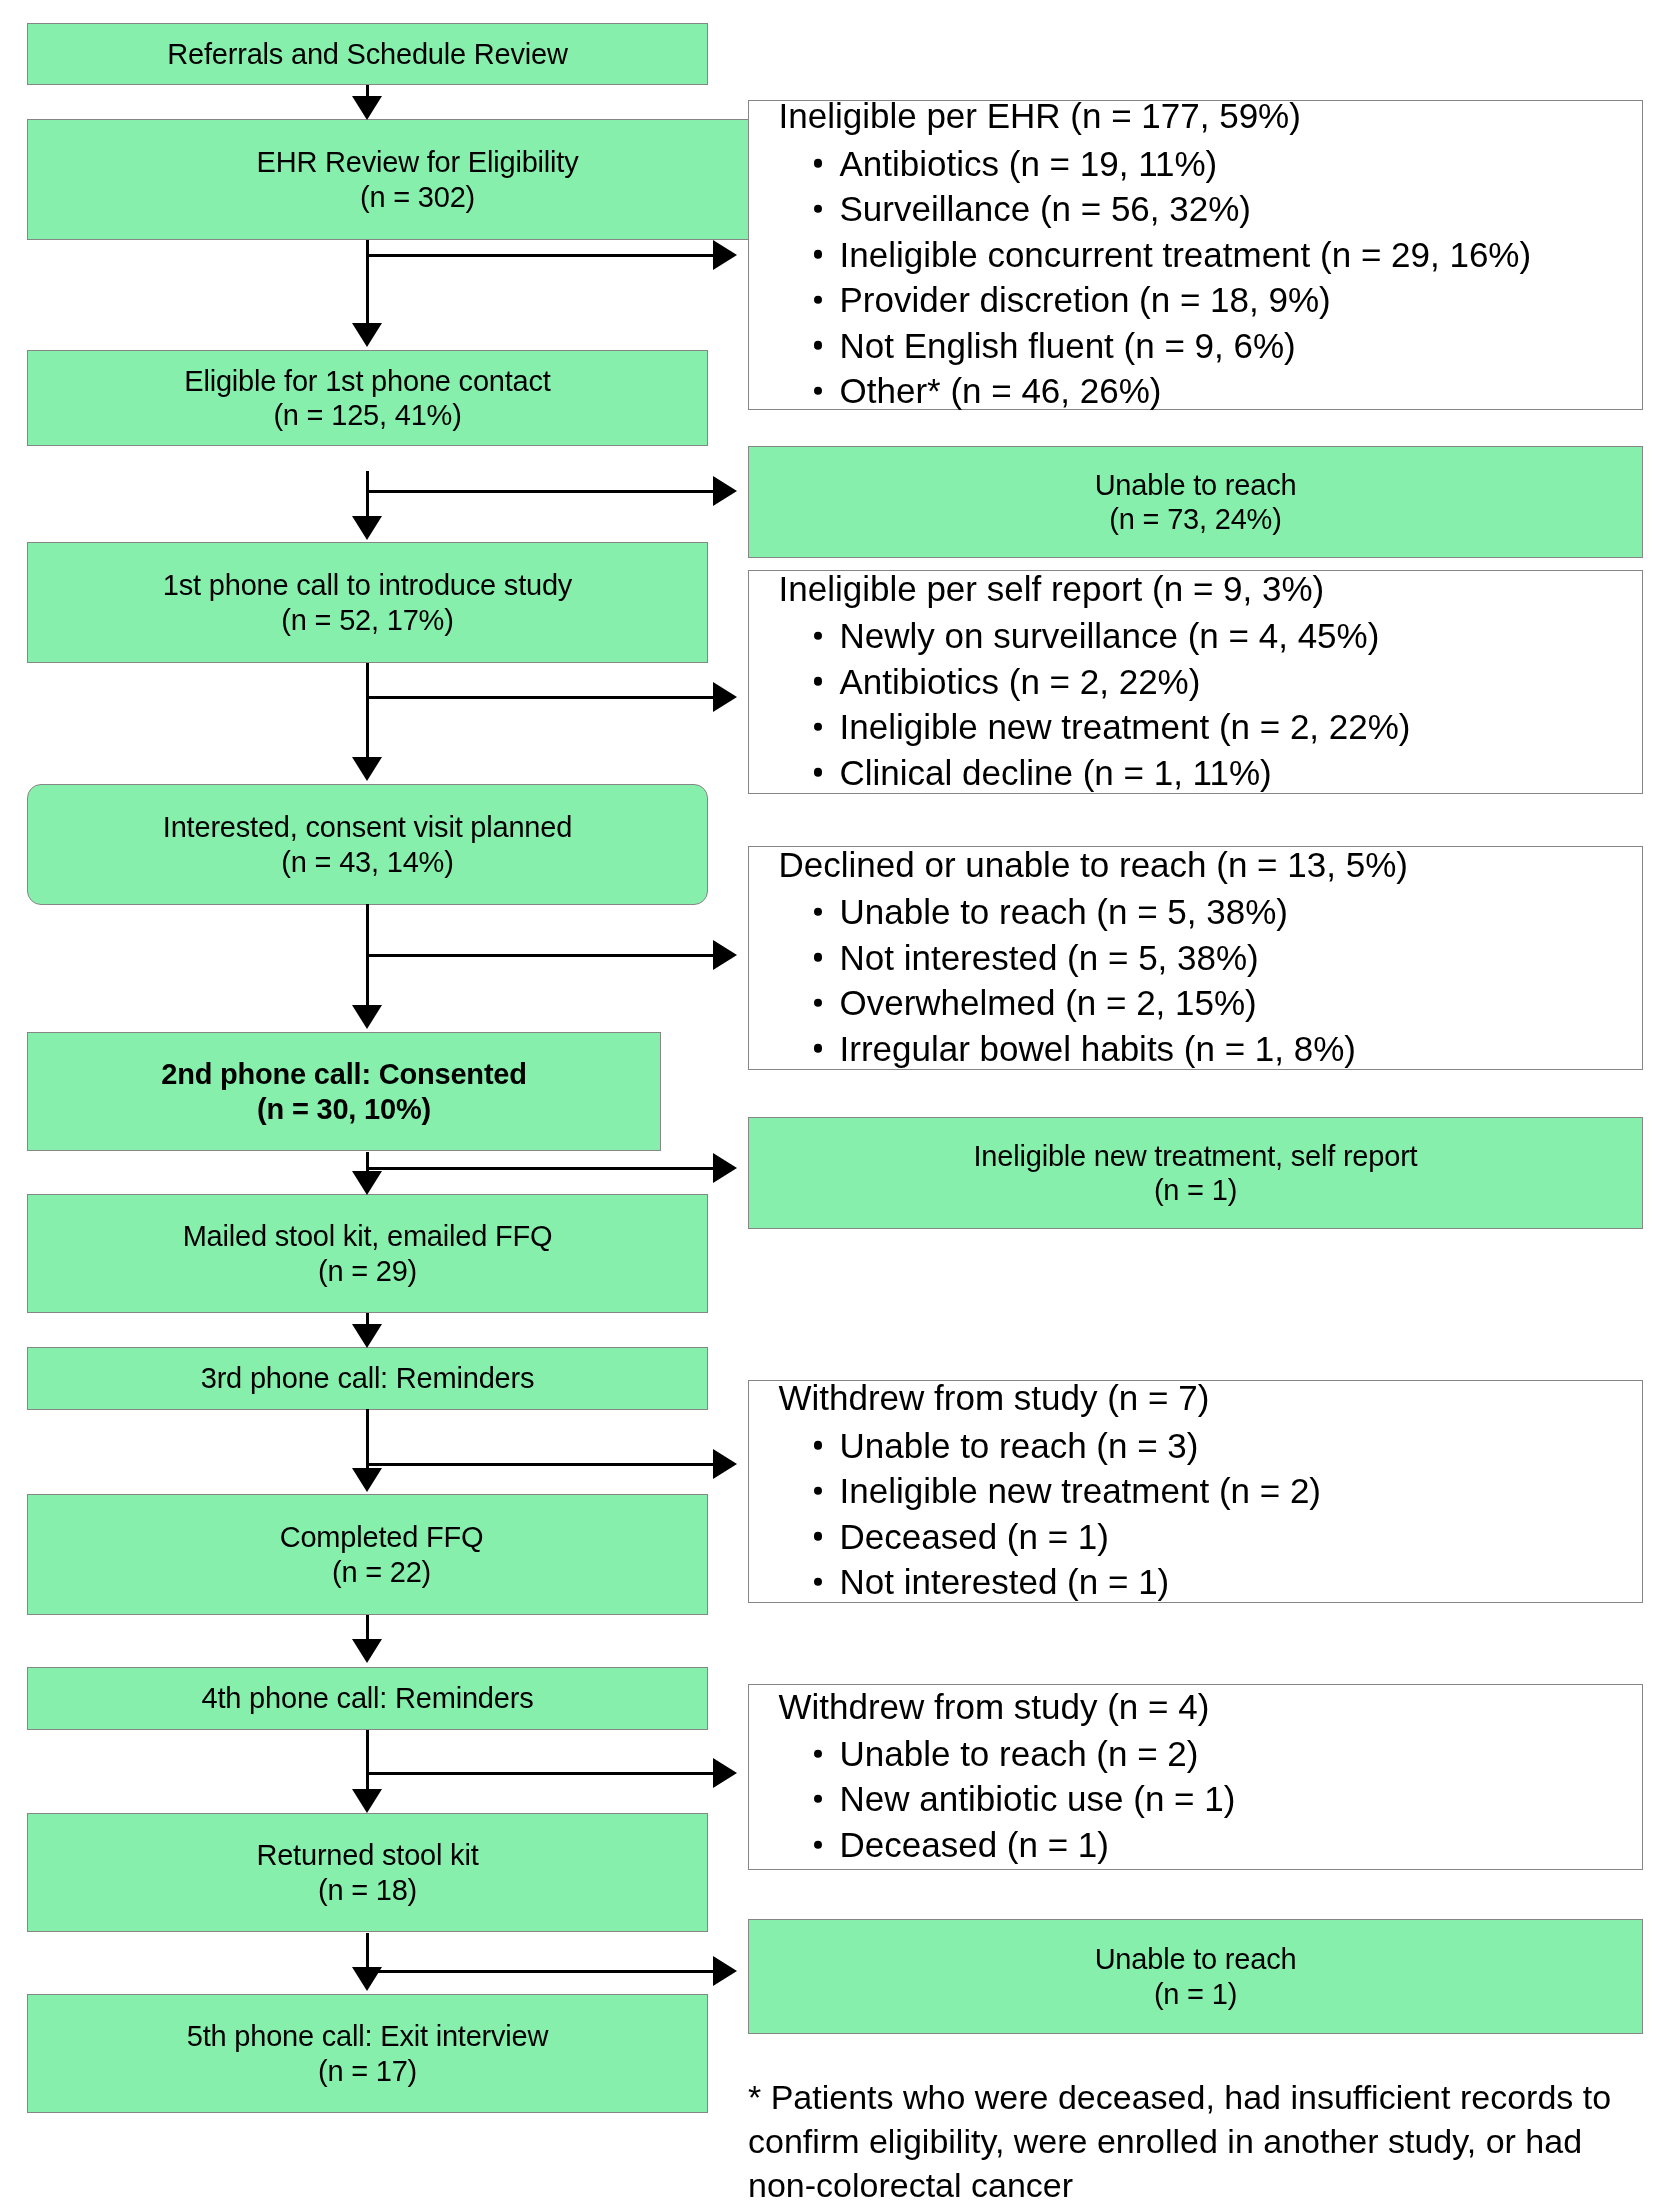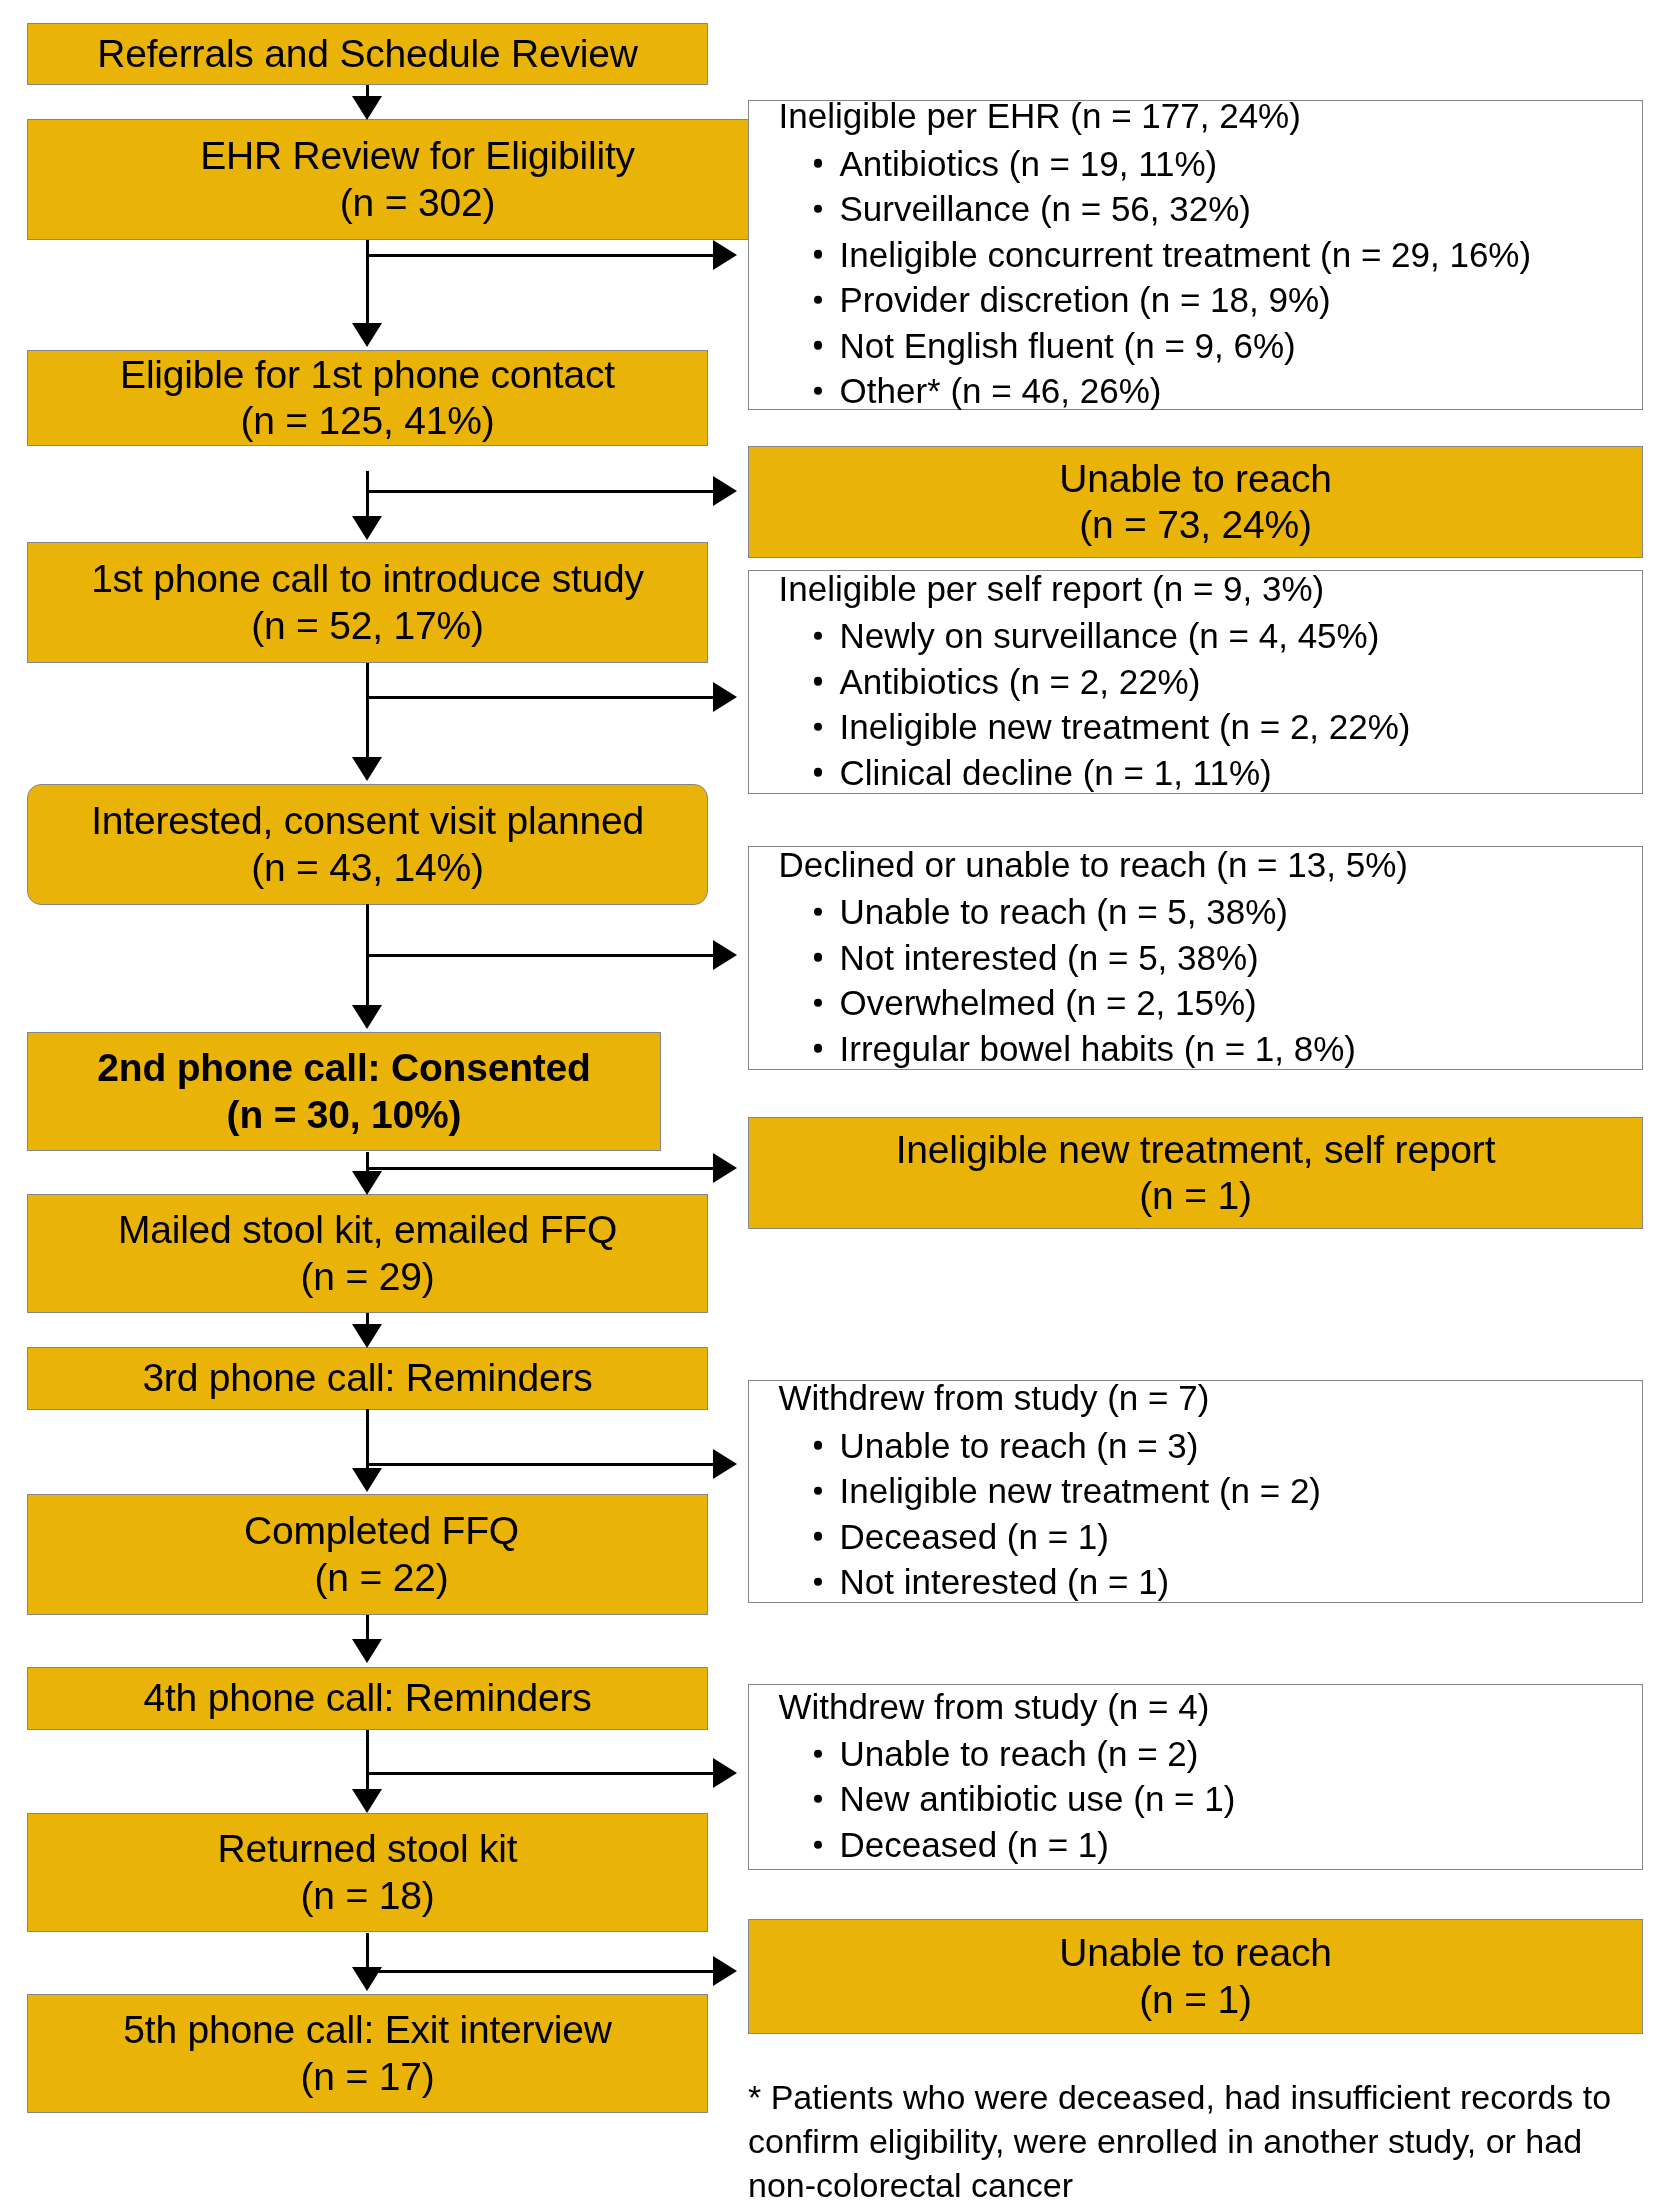--- a/index.html
+++ b/index.html
@@ -11,27 +11,27 @@
     position:relative;
     width:1662px;
     height:2205px;
     background:#ffffff;
     overflow:hidden;
   }
   .box{
     position:absolute;
     box-sizing:border-box;
     border:1.9px solid #868686;
-    background:#eab308;
+    background:#86efac;
     display:flex;
     flex-direction:column;
     justify-content:center;
     align-items:center;
     text-align:left;
-    font-size:39px;
+    font-size:29px;
     line-height:1.18;
     letter-spacing:-0.2px;
     color:#000;
   }
   .box .ln{display:block;white-space:nowrap;}
   .box.bold{font-weight:bold;}
   
   .dbox{
     position:absolute;
     box-sizing:border-box;
@@ -152,21 +152,21 @@
     <span class="ln">Returned stool kit</span>
     <span class="ln">(n = 18)</span>
   </div>
 
   <div class="box" style="left:27px; top:1994px; width:681px; height:119px;">
     <span class="ln">5th phone call: Exit interview</span>
     <span class="ln">(n = 17)</span>
   </div>
 
   <div class="dbox" style="left:748px; top:100px; width:895px; height:310px;">
-    <span class="hdr">Ineligible per EHR (n = 177, 24%)</span>
+    <span class="hdr">Ineligible per EHR (n = 177, 59%)</span>
     <ul>
       <li>Antibiotics (n = 19, 11%)</li>
       <li>Surveillance (n = 56, 32%)</li>
       <li>Ineligible concurrent treatment (n = 29, 16%)</li>
       <li>Provider discretion (n = 18, 9%)</li>
       <li>Not English fluent (n = 9, 6%)</li>
       <li>Other* (n = 46, 26%)</li>
     </ul>
   </div>
 

